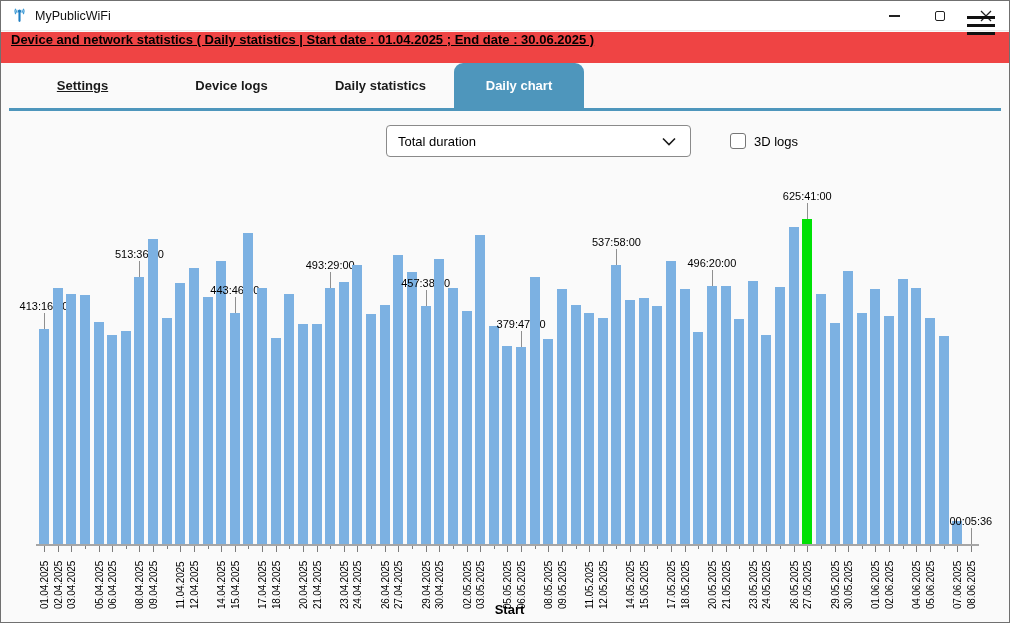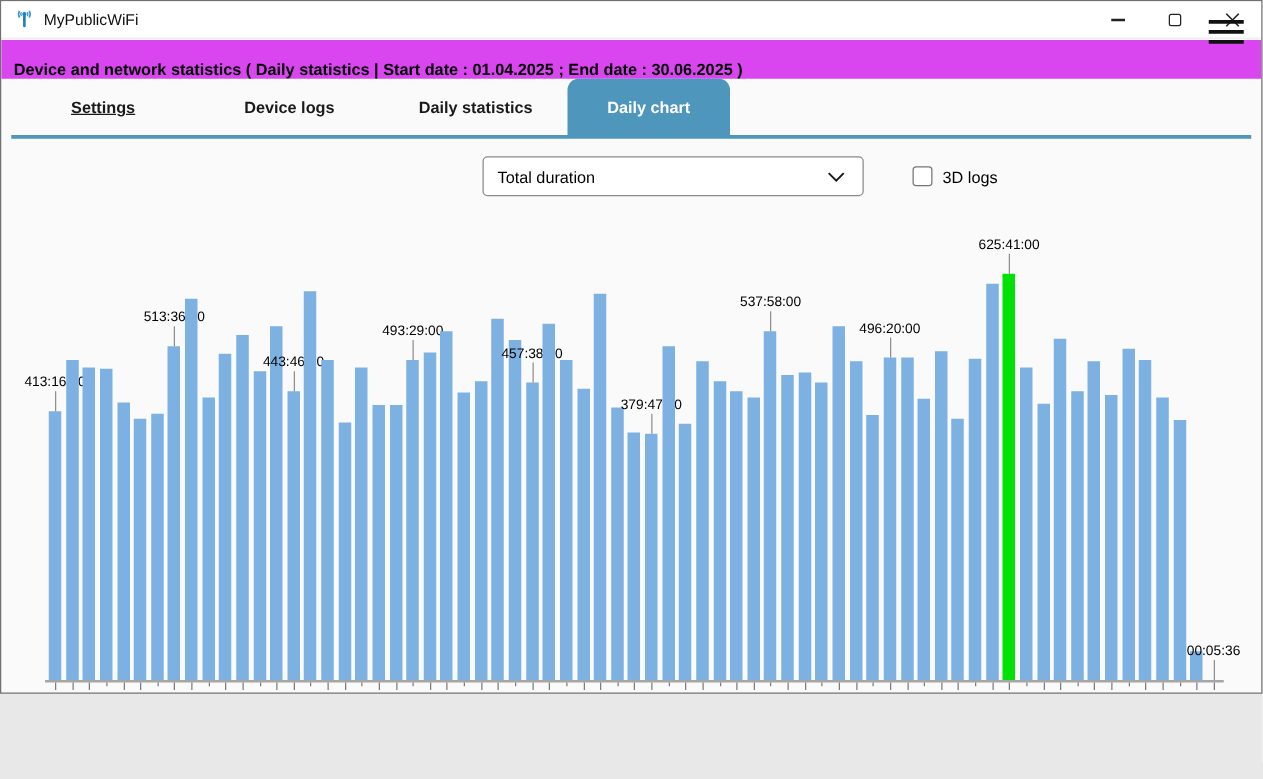--- a/index.html
+++ b/index.html
@@ -1,34 +1,34 @@
 <!DOCTYPE html>
 <html><head>
 <meta charset="utf-8">
 <style>
   * { margin:0; padding:0; box-sizing:border-box; }
   html,body { width:1010px; height:623px; }
   body { font-family:"Liberation Sans", sans-serif; background:#e8e8e8; }
   #window {
-    position:relative; width:1010px; height:555px; background:#fafafa;
+    position:relative; width:1010px; height:623px; background:#fafafa;
     border:1px solid #707070; overflow:hidden;
   }
   
   #titlebar {
     position:absolute; left:0; top:0; width:100%; height:30px; background:#ffffff;
     border-bottom:1px solid #ececec; display:flex; align-items:center;
   }
   #app-icon { margin-left:10px; width:17px; height:17px; flex:0 0 auto; }
   #window-title { margin-left:7px; font-size:12.5px; color:#111; }
   #win-controls { position:absolute; right:0; top:0; height:30px; display:flex; }
   .win-btn { width:46px; height:30px; display:flex; align-items:center; justify-content:center; cursor:default; }
   .min-glyph { width:11px; height:1.5px; background:#222; }
   .max-glyph { width:10px; height:10px; border:1.2px solid #222; border-radius:2px; }
   
-  #header { position:absolute; left:0; top:31px; width:100%; height:31px; background:#d946ef; display:flex; align-items:flex-end; }
+  #header { position:absolute; left:0; top:31px; width:100%; height:31px; background:#ef4444; display:flex; align-items:flex-start;text-decoration:underline; }
   #page-title { margin-left:10px; font-size:13px; font-weight:bold; color:#000; }
   
   #tabrow { position:absolute; left:0; top:62px; width:100%; height:48px; }
   #tabline { position:absolute; left:8px; right:8px; bottom:0; height:3px; background:#4e96bc; }
   .tab {
     position:absolute; top:62px; height:45px; display:flex; align-items:center; justify-content:center;
     font-size:13px; font-weight:600; color:#1a1a1a; cursor:default;
   }
   .tab.active { background:#4e96bc; color:#ffffff; border-radius:9px 9px 0 0; z-index:2; }
   #hamburger { position:absolute; right:14px; top:15px; width:28px; height:19px; display:flex; flex-direction:column; justify-content:space-between; cursor:default; }

